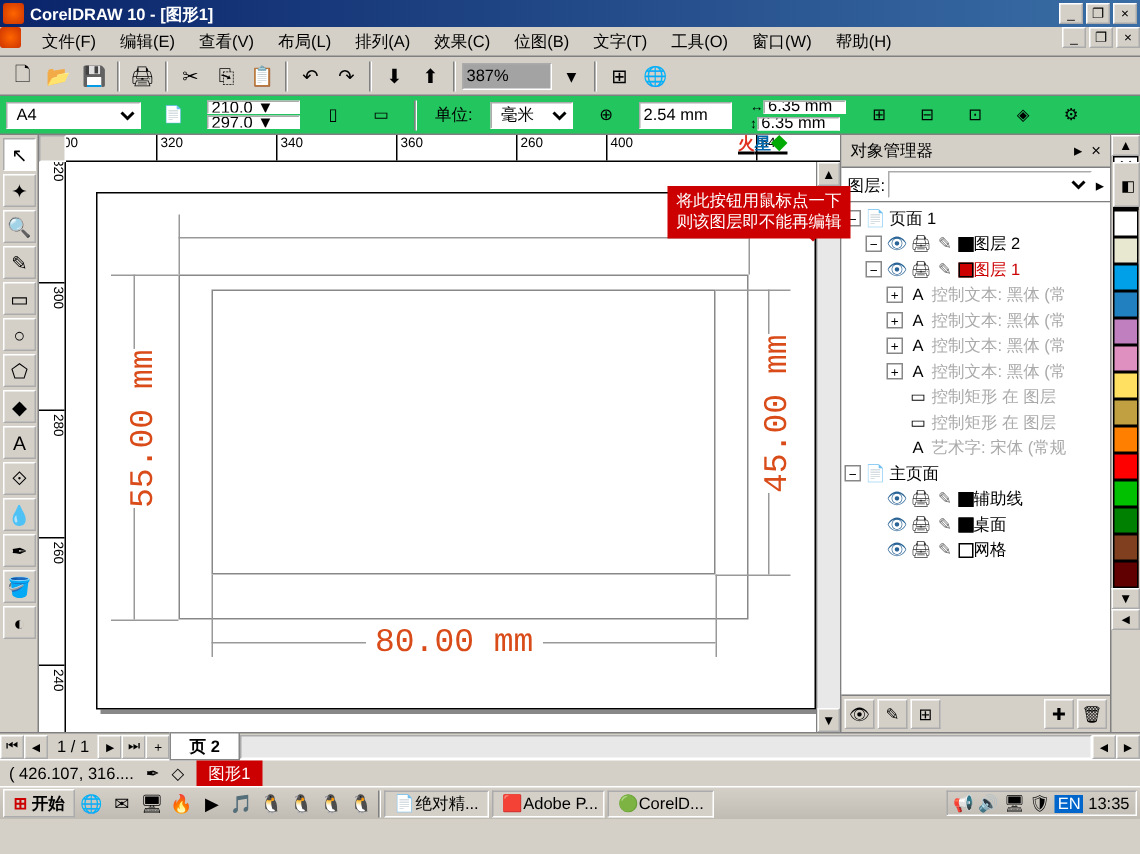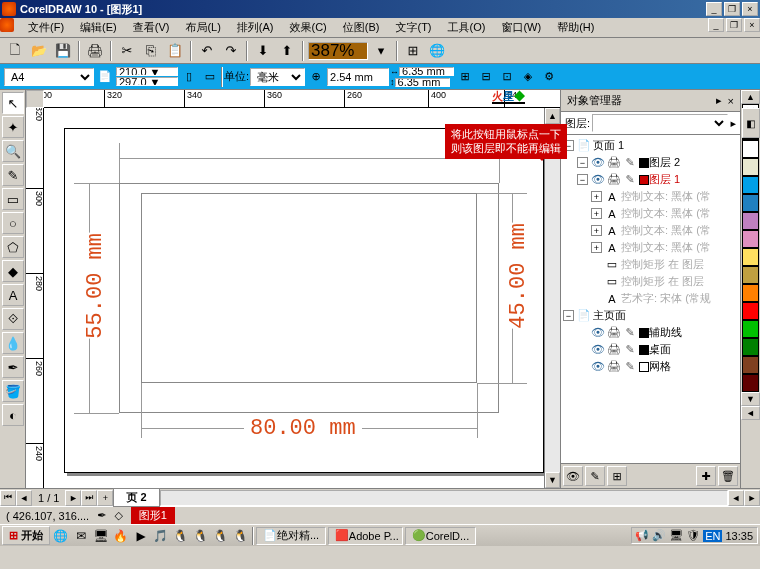--- a/index.html
+++ b/index.html
@@ -8,23 +8,23 @@
 .titlebar .icon { width: 14px; height: 14px; background: radial-gradient(circle, #ff6600, #cc3300); border-radius: 2px; margin-right: 4px; }
 .titlebar .title { flex: 1; font-weight: bold; color: white; }
 .titlebar .winbtn { width: 16px; height: 14px; background: #d4d0c8; border: 1px outset #fff; margin-left: 2px; display: flex; align-items: center; justify-content: center; font-size: 9px; color: #000; cursor: pointer; }
 .menubar { background: #d4d0c8; height: 20px; display: flex; align-items: flex-start; padding: 0 0; border-bottom: 1px solid #808080; }
 .menubar .icon { width: 14px; height: 14px; background: radial-gradient(circle, #ff6600, #cc3300); border-radius: 2px; margin-right: 6px; }
 .menubar .item { padding: 2px 8px; cursor: pointer; }
 .menubar .mdi { width: 16px; height: 14px; background: #d4d0c8; border: 1px outset #fff; margin-left: 2px; display: flex; align-items: center; justify-content: center; font-size: 9px; cursor: pointer; }
 .toolbar { background: #d4d0c8; height: 26px; display: flex; align-items: center; padding: 2px 4px; border-bottom: 1px solid #808080; gap: 2px; }
 .toolbar .btn { width: 22px; height: 22px; border: 1px solid transparent; display: flex; align-items: center; justify-content: center; cursor: pointer; font-size: 13px; }
 .toolbar .sep { width: 2px; height: 20px; border-left: 1px solid #808080; border-right: 1px solid #fff; margin: 0 2px; }
-.toolbar select, .toolbar input { border: 1px inset #fff; background: #a16207; height: 18px; font-size: 17px; padding: 0 2px; }
+.toolbar select, .toolbar input { border: 1px inset #fff; background: #a3a3a3; height: 18px; font-size: 11px; padding: 0 2px; }
 .toolbar .zoom { width: 60px; }
-.propbar { background: #0ea5e9; height: 26px; display: flex; align-items: center; padding: 2px 4px; border-bottom: 1px solid #808080; gap: 1px; }
+.propbar { background: #22c55e; height: 26px; display: flex; align-items: center; padding: 2px 4px; border-bottom: 1px solid #808080; gap: 12px; }
 .propbar select, .propbar input { border: 1px inset #fff; background: white; height: 18px; font-size: 11px; padding: 0 2px; }
 .propbar .btn { width: 20px; height: 20px; border: 1px solid transparent; display: flex; align-items: center; justify-content: center; cursor: pointer; font-size: 11px; }
 .main { display: flex; height: 398px; }
 .toolbox { width: 26px; background: #d4d0c8; border-right: 1px solid #808080; display: flex; flex-direction: column; padding: 2px; gap: 2px; }
 .toolbox .tool { width: 22px; height: 22px; border: 1px outset #fff; display: flex; align-items: center; justify-content: center; cursor: pointer; font-size: 13px; background: #d4d0c8; }
 .toolbox .tool.active { border: 1px inset #fff; background: #fff; }
 .canvas-area { flex: 1; display: flex; flex-direction: column; background: #d4d0c8; position: relative; }
 .ruler-h { height: 18px; background: #fff; border-bottom: 1px solid #000; position: relative; margin-left: 18px; overflow: hidden; }
 .ruler-h .tick { position: absolute; top: 0; font-size: 9px; height: 18px; border-left: 1px solid #000; padding-left: 2px; }
 .canvas-row { flex: 1; display: flex; }
@@ -187,21 +187,21 @@
   </div>
 
   <div class="canvas-area">
     <div style="position:absolute;left:0;top:0;width:18px;height:18px;background:#d4d0c8;border:1px inset #fff;z-index:2"></div>
     <div class="ruler-h">
       <div class="tick" style="left:-10px">300</div>
       <div class="tick" style="left:60px">320</div>
       <div class="tick" style="left:140px">340</div>
       <div class="tick" style="left:220px">360</div>
       <div class="tick" style="left:300px">260</div>
-      <div class="tick" style="left:384px">400</div>
+      <div class="tick" style="left:360px">400</div>
       <div class="tick" style="left:460px">540</div>
     </div>
     <div class="canvas-row">
       <div class="ruler-v">
         <div class="tick" style="top:-5px">320</div>
         <div class="tick" style="top:80px">300</div>
         <div class="tick" style="top:165px">280</div>
         <div class="tick" style="top:250px">260</div>
         <div class="tick" style="top:335px">240</div>
       </div>

